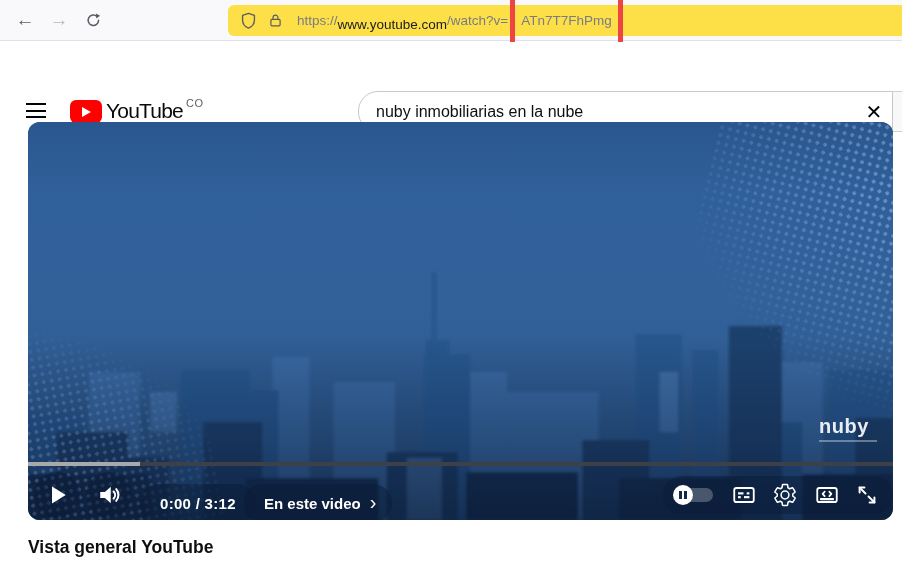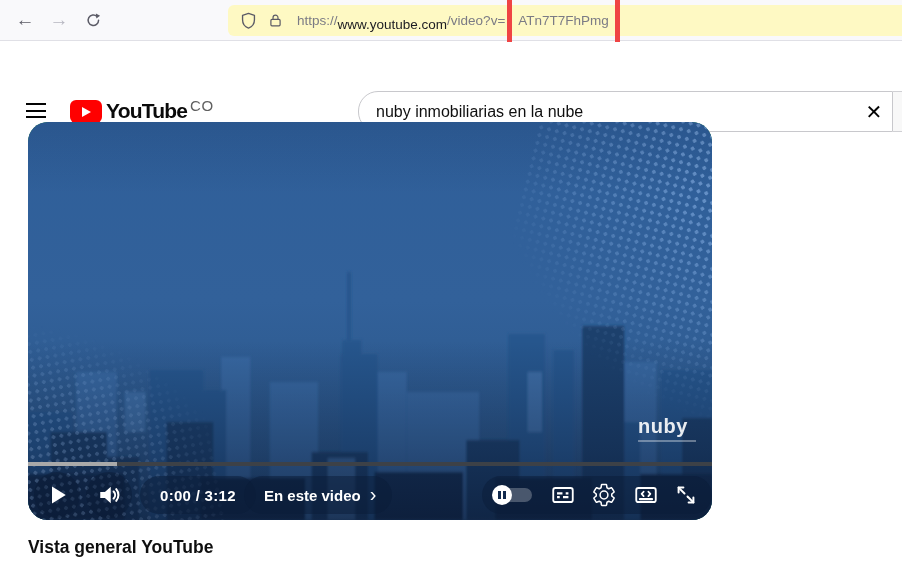--- a/index.html
+++ b/index.html
@@ -7,49 +7,49 @@
   .page { position:relative; width:902px; height:570px; background:#fff; overflow:hidden; }
 
   
   .browser-bar { position:absolute; top:0; left:0; right:0; height:41px;
     background:#f9f9fb; border-bottom:1px solid #e0e0e6; display:flex; align-items:center; }
   .nav-btn { width:34px; height:30px; display:flex; align-items:center; justify-content:center;
     font-size:19px; color:#5b5b66; border-radius:4px; }
   .nav-btn.back { margin-left:8px; }
   .nav-btn.fwd { color:#b6b6c0; }
   .url-bar { position:absolute; left:228px; right:0; top:5px; height:31px;
-    background:#fef9c3; border-radius:6px 0 0 6px; display:flex; align-items:center; padding-left:11px; }
+    background:#fde047; border-radius:6px 0 0 6px; display:flex; align-items:center; padding-left:11px; }
   .url-icon { display:flex; align-items:center; margin-right:9px; }
   .url-text { font-size:13.5px; color:#7b7b85; margin-left:4px; display:flex; align-items:center; white-space:nowrap; }
   .u-dark { color:#1b1b21;margin-top:8px; }
   .u-id { display:inline-block; border:5px solid #ef4444; border-radius:2px;
     padding:20px 6px; margin-left:2px; color:#7b7b85; }
 
   
   .yt-header { position:absolute; top:42px; left:0; right:0; height:56px; background:#fff; }
   .hamburger { position:absolute; left:26px; top:61px; width:20px; cursor:pointer; }
   .hamburger span { display:block; width:20px; height:2px; background:#030303; margin-bottom:4.5px; }
   .yt-logo { position:absolute; left:70px; top:57px; display:flex; align-items:flex-start; cursor:pointer; }
   .yt-badge { width:32px; height:23px; background:#ff0000; border-radius:6px; position:relative; margin-top:1px; }
   .yt-badge:after { content:""; position:absolute; left:12px; top:6.5px; border-left:9px solid #fff;
     border-top:5px solid transparent; border-bottom:5px solid transparent; }
-  .yt-wordmark { font-size:21px; font-weight:700; letter-spacing:-0.8px; color:#0a0a0a; margin-left:4px; line-height:24px; }
-  .yt-region { font-size:15px; color:#606060; margin-left:3px; position:relative; top:-2px; letter-spacing:0.5px; }
+  .yt-wordmark { font-size:21px; font-weight:400; letter-spacing:-0.8px; color:#0a0a0a; margin-left:4px; line-height:24px; }
+  .yt-region { font-size:11px; color:#606060; margin-left:3px; position:relative; top:-2px; letter-spacing:0.5px; }
 
   .search-wrap { position:absolute; left:358px; top:49px; width:544px; height:41px; display:flex;justify-content:space-between; }
   .search-input { flex:1; height:41px; border:1px solid #c8c8cc; border-radius:20px 0 0 20px;
     padding:0 52px 0 17px; font-size:16px; color:#0f0f0f; background:#fff; outline:none;
     font-family:"Liberation Sans", sans-serif; }
   .search-clear { position:absolute; right:13px; top:6px; width:30px; height:30px; border:none; background:transparent;
     font-size:20px; color:#030303; cursor:pointer; display:flex; align-items:center; justify-content:center; }
   .search-sliver { width:9px; background:#f8f8f8; border-top:1px solid #d0d0d4; border-bottom:1px solid #d0d0d4; }
 
   
-  .video-player { position:absolute; left:28px; top:122px; width:684px; height:398px;
-    border-radius:20px; overflow:hidden; background:#15803d; cursor:pointer; }
+  .video-player { position:absolute; left:28px; top:122px; width:865px; height:398px;
+    border-radius:12px; overflow:hidden; background:#15803d; cursor:pointer; }
   .skyline { position:absolute; inset:0; width:100%; height:100%; }
   .shade { position:absolute; inset:0;
     background:linear-gradient(180deg, rgba(10,25,55,0.12) 0%, rgba(10,25,55,0) 18%,
       rgba(8,20,45,0) 55%, rgba(8,20,45,0.32) 82%, rgba(6,16,38,0.55) 100%); }
   .dots { position:absolute;
     background-image:radial-gradient(rgba(150,190,240,0.55) 1.6px, rgba(150,190,240,0) 1.8px);
     background-size:8px 8px; }
   .dots-tr { top:-30px; right:-34px; width:240px; height:350px; transform:rotate(14deg);
     -webkit-mask-image:radial-gradient(circle at 110% -4%, rgba(0,0,0,.95) 28%, rgba(0,0,0,.45) 55%, transparent 72%);
     mask-image:radial-gradient(circle at 110% -4%, rgba(0,0,0,.95) 28%, rgba(0,0,0,.45) 55%, transparent 72%); }
@@ -62,21 +62,21 @@
   .watermark .tagline { display:block; height:2px; width:58px; background:rgba(255,255,255,0.35); margin-top:4px; }
 
   .progress { position:absolute; left:0; right:0; top:340px; height:4px; background:#3d4147; }
   .progress .buffered { height:100%; width:13%; background:#a9a9a9; }
 
   .controls { position:absolute; left:0; right:0; top:348px; height:50px; }
   .ctrl-circle { position:absolute; width:46px; height:46px; border-radius:50%;
     background:rgba(9,26,52,0.42); display:flex; align-items:center; justify-content:center; cursor:pointer; }
   .play-btn { left:6px; top:2px; }
   .volume-btn { left:58px; top:2px; }
-  .pill { position:absolute; top:6px; height:38px; border-radius:19px; background:rgba(9,28,56,0.5);
+  .pill { position:absolute; top:14px; height:38px; border-radius:19px; background:rgba(9,28,56,0.5);
     color:#fff; display:flex; align-items:center; font-weight:700; cursor:default; }
   .time-pill { left:112px; padding:0 20px; font-size:15px; letter-spacing:0.3px; }
   .chapter-pill { left:216px; padding:0 16px 0 20px; font-size:15px; cursor:pointer; }
   .chapter-chevron { font-size:20px; font-weight:400; margin-left:9px; line-height:15px; position:relative; top:-1px; }
   .right-pill { position:absolute; right:0px; top:6px; width:230px; height:38px; border-radius:19px;
     background:rgba(9,28,56,0.5); display:flex; align-items:center; justify-content:space-between;
     padding:0 14px 0 10px; }
   .icon-btn { display:flex; align-items:center; justify-content:center; cursor:pointer; }
 
   .autoplay-toggle { position:relative; width:42px; height:20px; cursor:pointer; }
@@ -110,21 +110,21 @@
       </span>
       <span class="url-icon">
         <svg viewBox="0 0 24 24" width="17" height="17" fill="none" stroke="#5b5b66" stroke-width="1.7">
           <rect x="5.5" y="10.5" width="13" height="9" rx="1.5"></rect>
           <path d="M8.5 10.5 V8 a3.5 3.5 0 0 1 7 0 V10.5"></path>
         </svg>
       </span>
       <span class="url-text">
         <span>https://</span>
           <span class="u-dark">www.youtube.com</span>
-          <span>/video?v=</span>
+          <span>/watch?v=</span>
           <span class="u-id">ATn7T7FhPmg</span>
       </span>
     </div>
   </header>
 
   <header class="yt-header">
     <div class="hamburger">
       <span></span>
         <span></span>
         <span></span>

